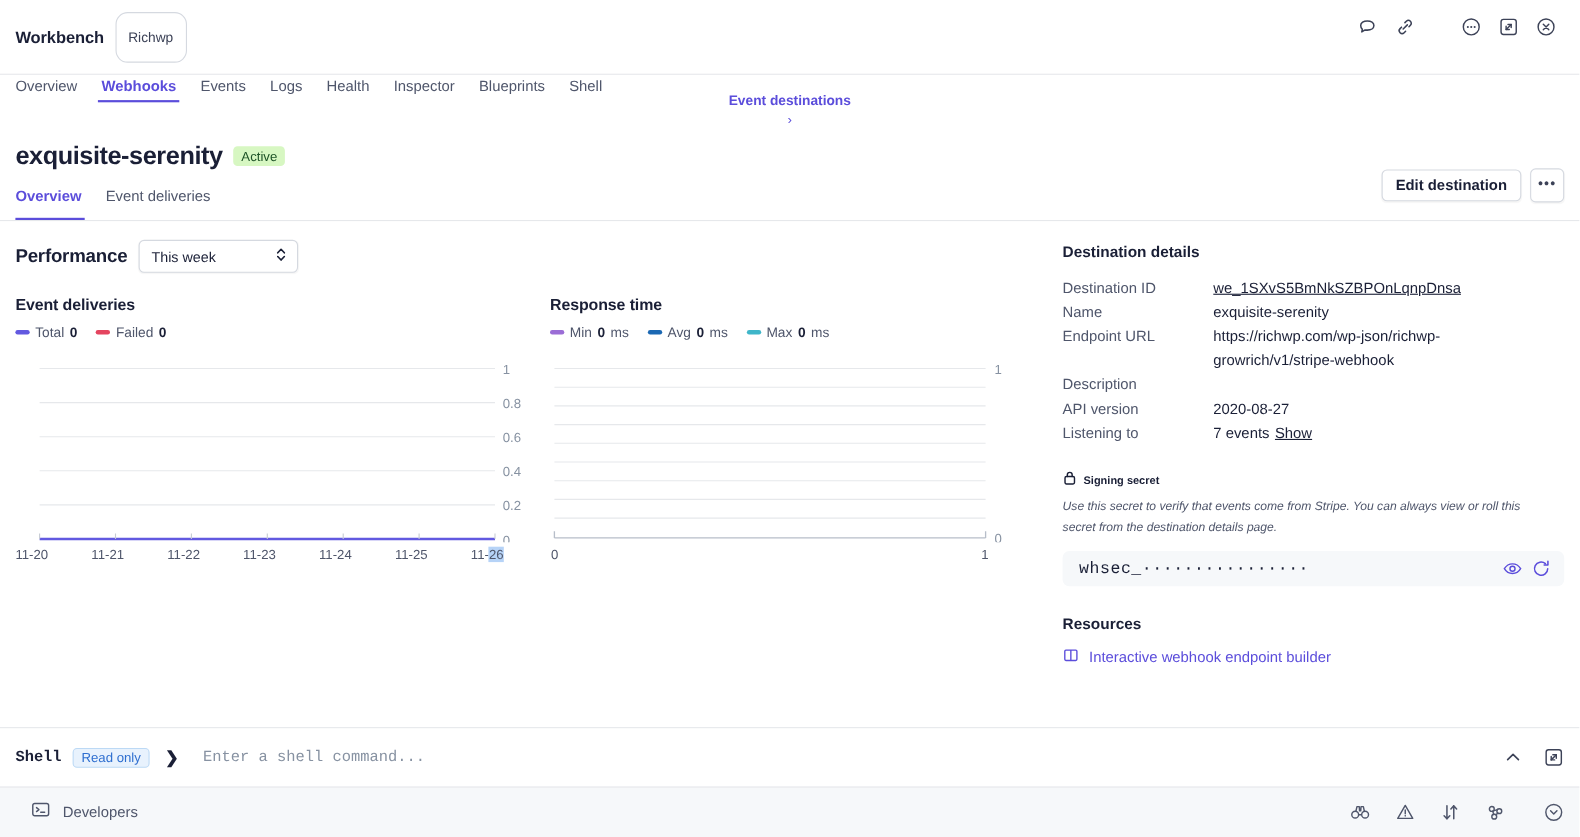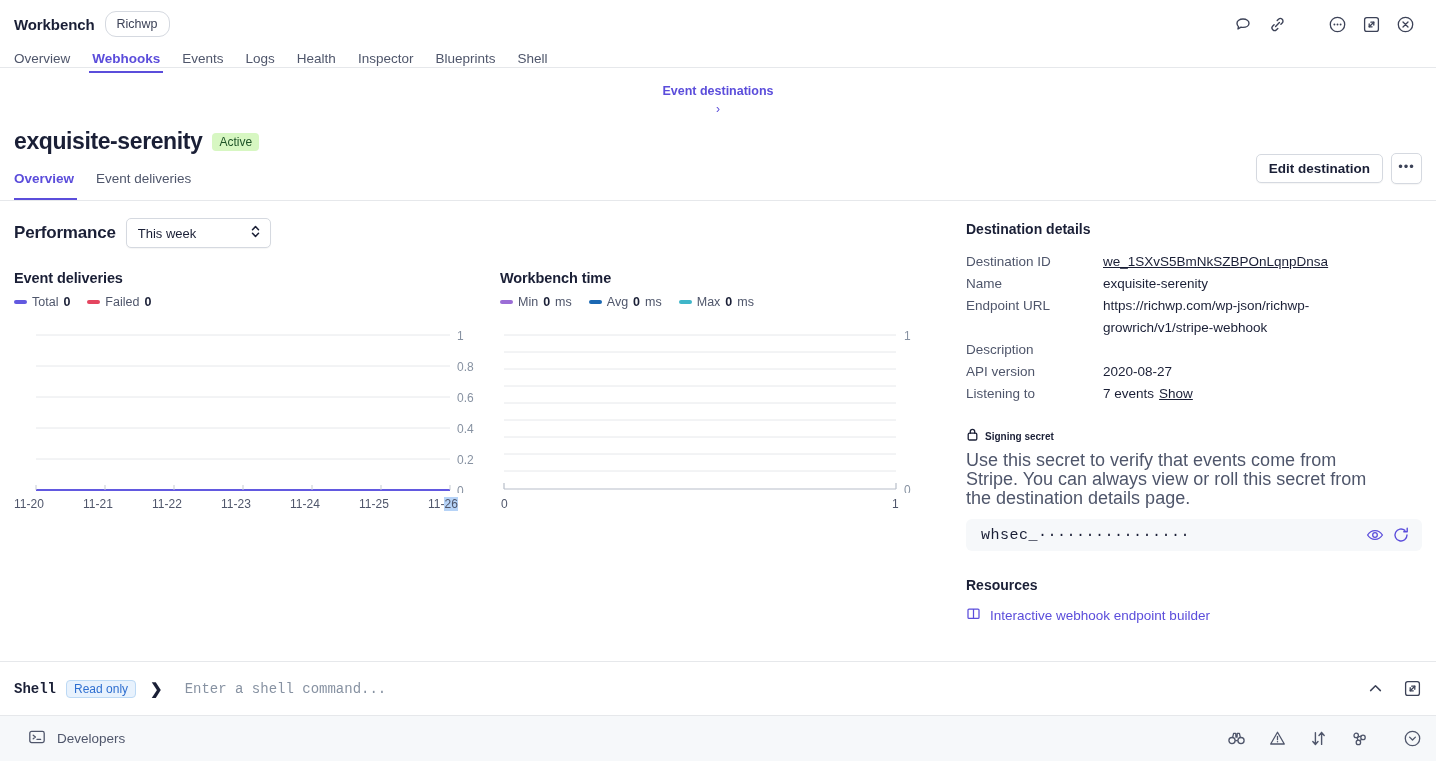--- a/index.html
+++ b/index.html
@@ -11,21 +11,21 @@
     overflow: hidden;
   }
   .app { position: relative; width: 1436px; height: 761px; display: flex; flex-direction: column; }
 
   
   .topbar { height: 68px; flex: 0 0 68px; border-bottom: 1px solid #e6e8eb; position: relative; }
   .tb-row1 { display: flex; align-items: center; padding: 11px 0 0 14px; gap: 10px; }
   .wb-title { font-size: 15px; font-weight: 700; color: #1a1f36; letter-spacing: -0.1px; }
   .acct-badge {
     font-size: 12.5px; color: #3c4257; border: 1px solid #d5d9e0;
-    border-radius: 11px; padding: 5px 11px; background: #fff;
+    border-radius: 11px; padding: 15px 11px; background: #fff;
   }
   .tb-icons { position: absolute; right: 14px; top: 11px; display: flex; align-items: center; gap: 0; }
   .tb-icons .ic { width: 34px; height: 26px; display: flex; align-items: center; justify-content: center; color: #3c4257; cursor: pointer; }
   .tb-icons .gap { width: 26px; }
   .navtabs { display: flex; align-items: flex-end; gap: 0; padding-left: 14px; margin-top: 8px; height: 28px; }
   .navtab {
     font-size: 13.5px; color: #4f566b; padding: 0 11px 7px 11px;
     cursor: pointer; position: relative; white-space: nowrap;
   }
   .navtab:first-child { padding-left: 0; }
@@ -96,21 +96,21 @@
   .panel-title { font-size: 14px; font-weight: 700; color: #1a1f36; }
   .kv { margin-top: 14px; }
   .kv-row { display: flex; font-size: 13.5px; line-height: 22px; }
   .kv-k { width: 137px; flex: 0 0 137px; color: #4f566b; }
   .kv-v { color: #1a1f36; max-width: 315px; }
   .kv-v.link { color: #1a1f36; text-decoration: underline; cursor: pointer; }
   .kv-v .showlink { text-decoration: underline; cursor: pointer; margin-left: 5px; color: #1a1f36; }
 
   .sec-head { display: flex; align-items: center; gap: 6px; margin-top: 22px; }
   .sec-head .t { font-size: 10px; font-weight: 700; }
-  .sec-desc { font-size: 18px; color: #4f566b; line-height: 19px; margin-top: 5px; max-width: 420px; }
+  .sec-desc { font-size: 11px; color: #4f566b; line-height: 19px; margin-top: 5px; max-width: 420px; font-style: italic; }
   .secret-box {
     margin-top: 11px; background: #f6f8fa; border-radius: 6px; height: 32px;
     display: flex; align-items: center; padding: 0 12px 0 15px; gap: 8px;
   }
   .secret-val {
     font-family: "Liberation Mono", monospace; font-size: 15px; color: #1a1f36; flex: 1;
     letter-spacing: 0.5px; white-space: nowrap; overflow: hidden;
   }
   .secret-box .ic { color: #5b4ddb; cursor: pointer; display: flex; align-items: center; }
 
@@ -298,21 +298,21 @@
               <span class="xlab" style="left:138px">11-22</span>
               <span class="xlab" style="left:207px">11-23</span>
               <span class="xlab" style="left:276px">11-24</span>
               <span class="xlab" style="left:345px">11-25</span>
               <span class="xlab" style="left:414px">11-<span class="sel">26</span></span>
             </div>
           </div>
         </div>
 
         <div class="chart-block right-c">
-          <div class="chart-title">Workbench time</div>
+          <div class="chart-title">Response time</div>
           <div class="legend">
             <div class="lg">
               <span class="swatch" style="background:#9b6dd6"></span>
               <span>Min</span>
               <b>0</b>
               <span>ms</span>
             </div>
             <div class="lg">
               <span class="swatch" style="background:#1b68b3"></span>
               <span>Avg</span>

